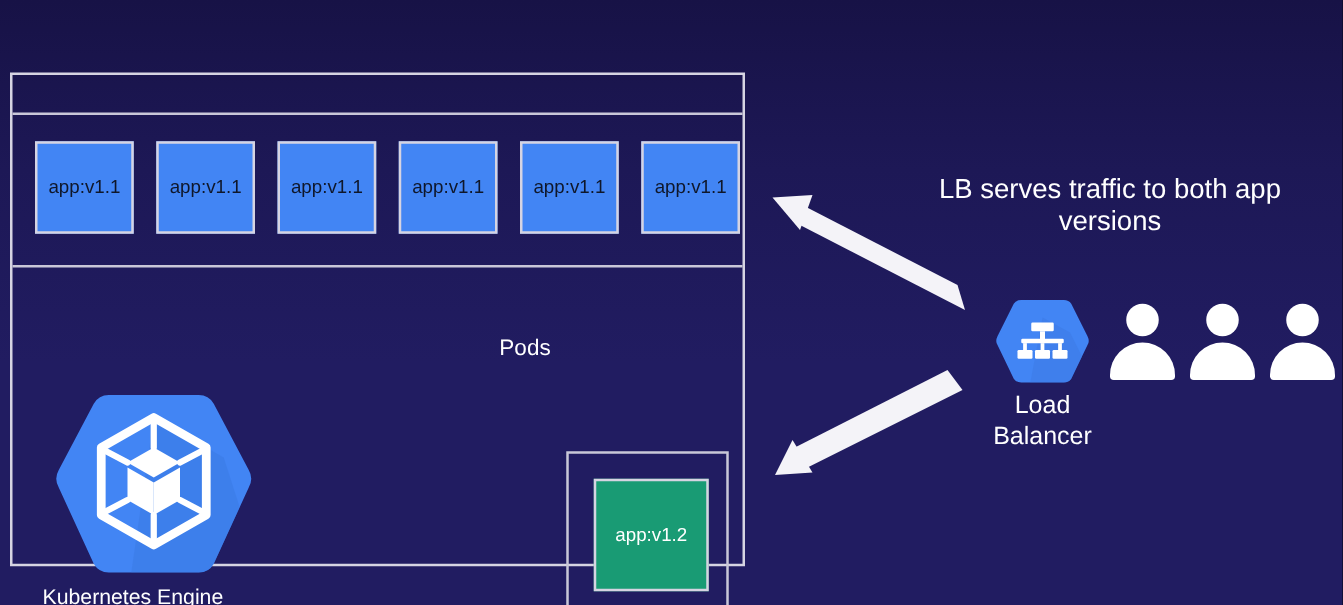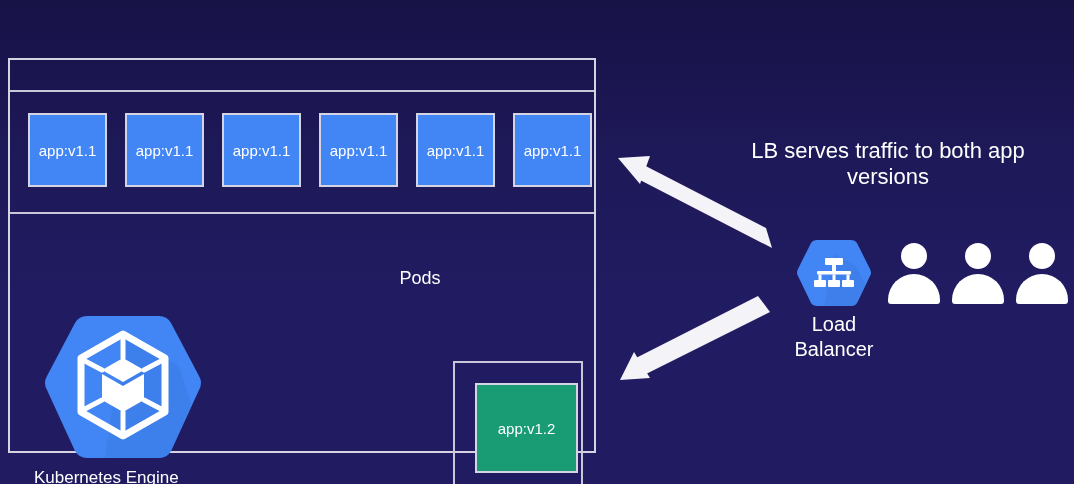--- a/index.html
+++ b/index.html
@@ -76,21 +76,21 @@
     background: #4285f4;
     border: 2px solid #d6d4e2;
     box-sizing: border-box;
   }
   .pod-box .pod-label {
     position: absolute;
     left: 0; right: 0;
     top: 50%;
     transform: translateY(-50%);
     text-align: center;
-    color: #ffffff;
+    color: #0f172a;
     font-size: 15px;
     line-height: 1;
     white-space: nowrap;
   }
 
   
   #pods-label {
     position: absolute;
     left: 330px;
     top: 44px;
@@ -107,21 +107,21 @@
     top: 137px;
     width: 130px;
     height: 135px;
     border: 2px solid #c9c7d8;
     box-sizing: border-box;
   }
   #green-pod {
     position: absolute;
     left: 20px;
     top: 20px;
-    width: 103px;
+    width: 92px;
     height: 90px;
     background: #199b74;
     border: 2px solid #d6d4e2;
     box-sizing: border-box;
   }
   #green-pod .pod-label {
     position: absolute;
     left: 0; right: 0;
     top: 50%;
     transform: translateY(-50%);

